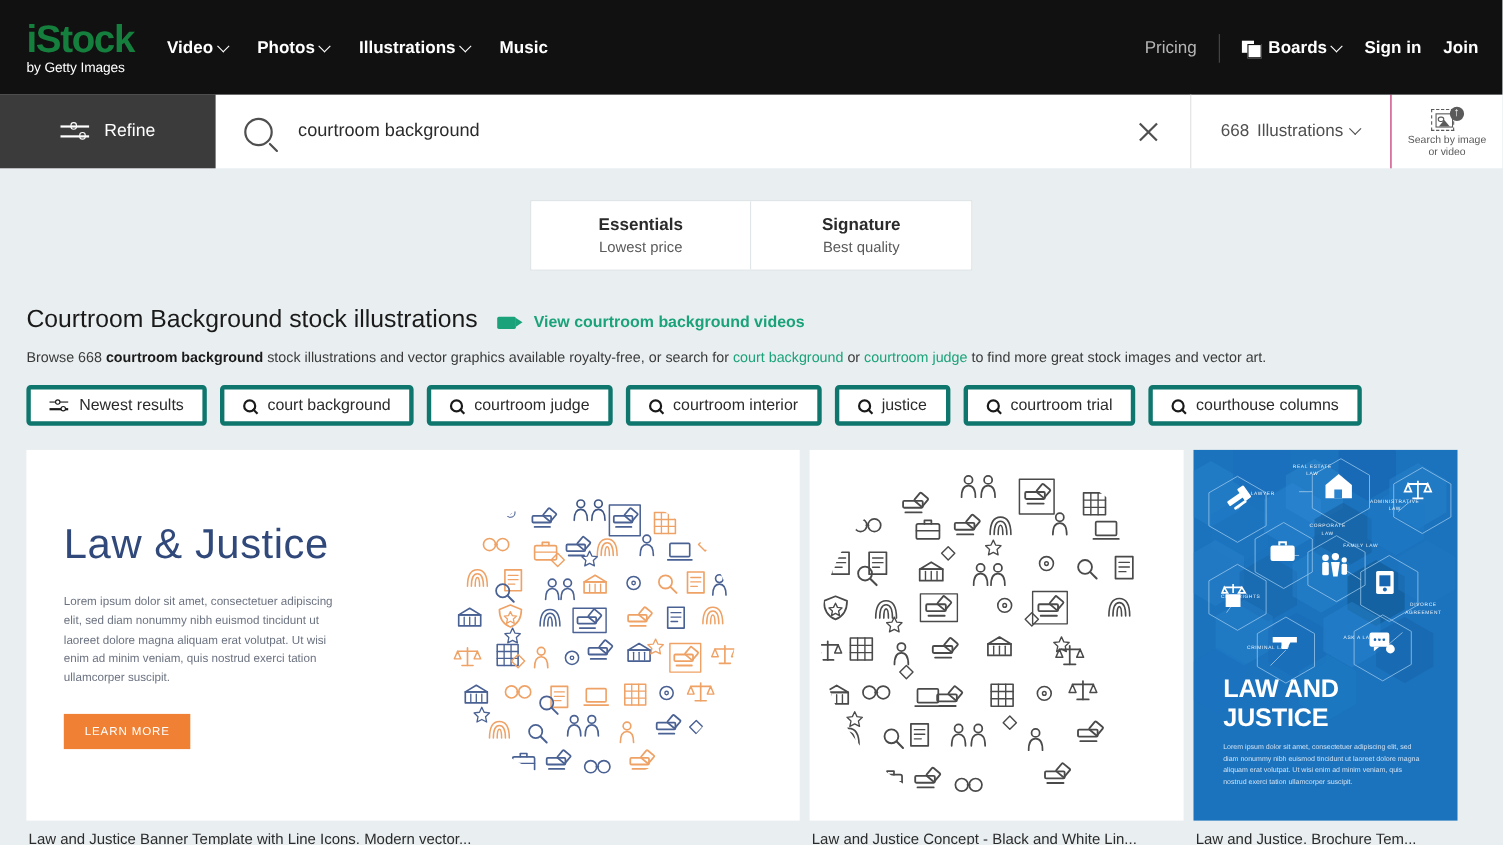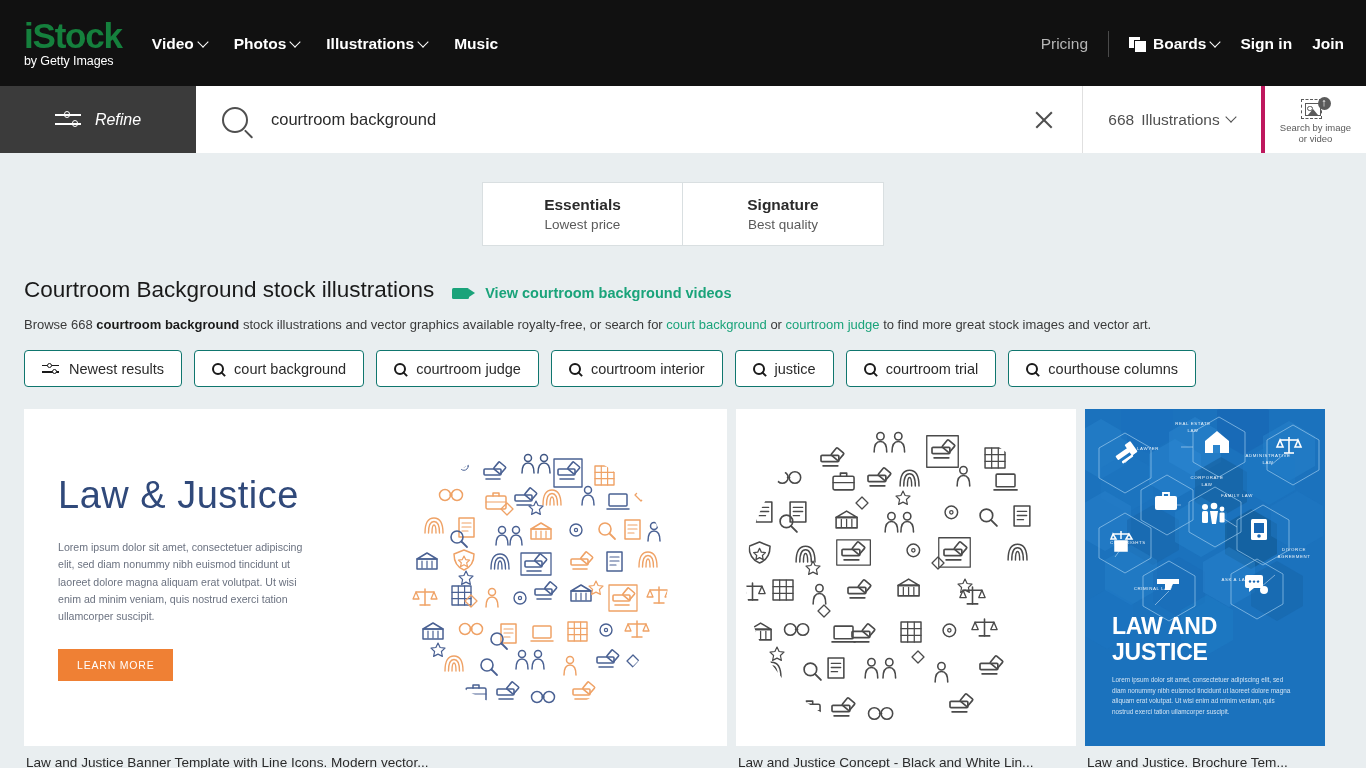--- a/index.html
+++ b/index.html
@@ -51,21 +51,21 @@
   .boards-icon::after {
     content: ""; position: absolute; left: 5px; top: 3px;
     width: 11px; height: 11px; background: #ffffff; border: 1.5px solid #111111;
   }
 
   
   .searchbar { height: 67px; display: flex; background: #ffffff; }
   .refine {
     width: 196px; background: #3b3b3b; color: #ffffff;
     display: flex; align-items: center; justify-content: center; gap: 14px;
-    font-size: 16px; cursor: pointer; flex: none; font-style: italic;
+    font-size: 16px; cursor: pointer; flex: none;
   }
   .sliders { width: 26px; height: 17px; position: relative; flex: none; }
   .sliders .bar {
     position: absolute; left: 0; width: 26px; height: 1.6px; background: currentColor;
   }
   .sliders .bar.b1 { top: 3px; }
   .sliders .bar.b2 { top: 12px; }
   .sliders .knob {
     position: absolute; width: 6.5px; height: 6.5px; border-radius: 50%;
     border: 1.6px solid currentColor; background: transparent;
@@ -98,21 +98,21 @@
   .clear-x::before, .clear-x::after {
     content: ""; position: absolute; left: 1px; top: 11px;
     width: 22px; height: 1.8px; background: #4f4f4f;
   }
   .clear-x::before { transform: rotate(45deg); }
   .clear-x::after  { transform: rotate(-45deg); }
 
   .results-count {
     width: 182px; display: flex; align-items: center; justify-content: center; gap: 7px;
     font-size: 15.5px; color: #4f4f4f; cursor: pointer;
-    border-right: 4px solid #be185d; flex: none;
+    border-right: 1px solid #be185d; flex: none;
   }
   .results-count .num { color: #4f4f4f; }
   .results-count .lbl { font-weight: 400; }
 
   .search-by-image {
     width: 101px; display: flex; flex-direction: column; align-items: center;
     justify-content: center; gap: 2px; cursor: pointer; flex: none; padding-top: 3px;
   }
   .sbi-icon { width: 30px; height: 24px; position: relative; }
   .sbi-frame {
@@ -183,21 +183,21 @@
   }
   .desc {
     font-size: 13px; color: #3a3a3a; margin-top: 13px; line-height: 1.4;
   }
   .desc b { font-weight: bold; color: #1a1a1a; }
   .desc a { color: #1aa37a; text-decoration: none; cursor: pointer; }
 
   
   .chips { display: flex; gap: 12px; margin-top: 16px; flex-wrap: nowrap; }
   .chip {
-    background: #ffffff; border: 1px solid #0f766e; border-radius: 4px;
+    background: #ffffff; border: 4px solid #0f766e; border-radius: 4px;
     height: 37px; display: flex; align-items: center; gap: 10px;
     padding: 0 17px; font-size: 14.5px; color: #2b2b2b; cursor: pointer;
     white-space: nowrap;
   }
   .chip .mini-mag {
     width: 12px; height: 12px; border: 2px solid #1a1a1a; border-radius: 50%;
     position: relative; flex: none;
   }
   .chip .mini-mag::after {
     content: ""; position: absolute; right: -4px; bottom: -2.5px;

